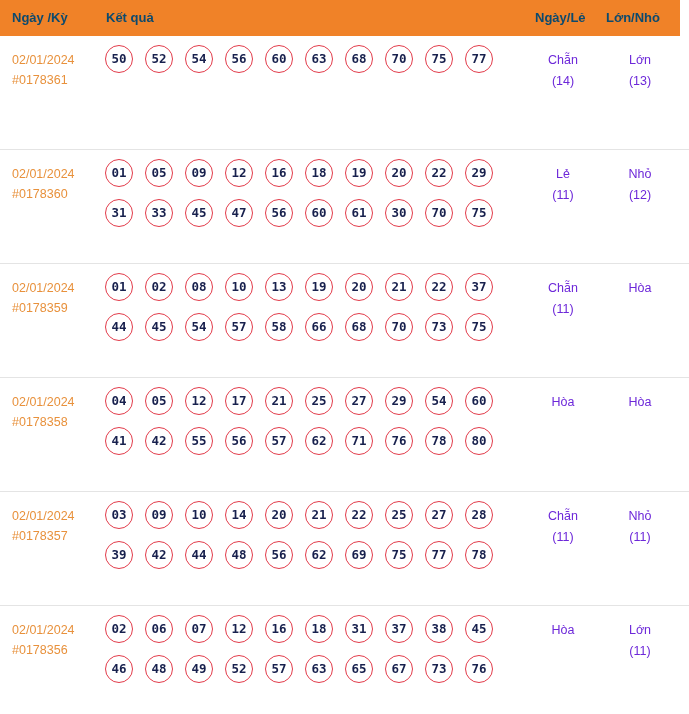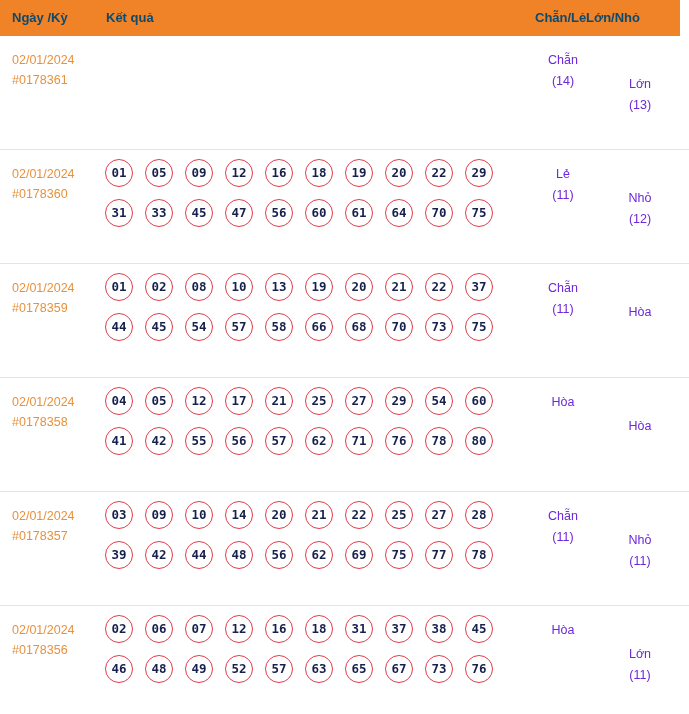--- a/index.html
+++ b/index.html
@@ -34,21 +34,21 @@
     height: 36px;
     line-height: 36px;
     color: #0c4a6e;
     font-size: 13px;
     font-weight: bold;
     white-space: nowrap;
   }
   .th-date   { left: 12px; }
   .th-result { left: 106px; }
   .th-oddeven{ left: 535px; }
-  .th-bigsmall{ left: 586px; }
+  .th-bigsmall{ left: 606px; }
 
   
   .row {
     position: relative;
     border-bottom: 1px solid #e4e4e4;
     height: 114px;
     width: 689px;
   }
   .row:last-child { border-bottom: none; }
 
@@ -94,60 +94,61 @@
   .col-stat {
     position: absolute;
     top: 14px;
     text-align: center;
     color: #6d28d9;
     font-size: 12.5px;
     line-height: 21px;
     width: 60px;
   }
   .col-oddeven  { left: 533px; }
-  .col-bigsmall { left: 610px; margin-top: 24px; }
+  .col-bigsmall { left: 610px; }
   .stat-label, .stat-count { display: block; white-space: nowrap; }
 </style>
 </head>
 <body>
 
 <div class="lottery-table">
 
   <div class="table-header">
     <div class="th th-date">Ngày /Kỳ</div>
     <div class="th th-result">Kết quả</div>
-    <div class="th th-oddeven">Chẵn/Lẻ</div>
+    <div class="th th-oddeven">Ngày/Lẻ</div>
     <div class="th th-bigsmall">Lớn/Nhỏ</div>
   </div>
 
   <div id="rows-container">
       <div class="row">
         <div class="row-meta">
           <span class="row-date">02/01/2024</span>
           <span class="row-id">#0178361</span>
         </div>
         <div class="balls">
+          <div class="ball-line"><span class="ball">50</span><span class="ball">52</span><span class="ball">54</span><span class="ball">56</span><span class="ball">60</span><span class="ball">63</span><span class="ball">68</span><span class="ball">70</span><span class="ball">75</span><span class="ball">77</span></div>
         </div>
         <div class="col-stat col-oddeven">
           <span class="stat-label">Chẵn</span>
           <span class="stat-count">(14)</span>
         </div>
         <div class="col-stat col-bigsmall">
           <span class="stat-label">Lớn</span>
           <span class="stat-count">(13)</span>
         </div>
       </div>
       <div class="row">
         <div class="row-meta">
           <span class="row-date">02/01/2024</span>
           <span class="row-id">#0178360</span>
         </div>
         <div class="balls">
           <div class="ball-line"><span class="ball">01</span><span class="ball">05</span><span class="ball">09</span><span class="ball">12</span><span class="ball">16</span><span class="ball">18</span><span class="ball">19</span><span class="ball">20</span><span class="ball">22</span><span class="ball">29</span></div>
-          <div class="ball-line"><span class="ball">31</span><span class="ball">33</span><span class="ball">45</span><span class="ball">47</span><span class="ball">56</span><span class="ball">60</span><span class="ball">61</span><span class="ball">64</span><span class="ball">70</span><span class="ball">75</span></div>
+          <div class="ball-line"><span class="ball">31</span><span class="ball">33</span><span class="ball">45</span><span class="ball">47</span><span class="ball">56</span><span class="ball">60</span><span class="ball">61</span><span class="ball">30</span><span class="ball">70</span><span class="ball">75</span></div>
         </div>
         <div class="col-stat col-oddeven">
           <span class="stat-label">Lẻ</span>
           <span class="stat-count">(11)</span>
         </div>
         <div class="col-stat col-bigsmall">
           <span class="stat-label">Nhỏ</span>
           <span class="stat-count">(12)</span>
         </div>
       </div>

